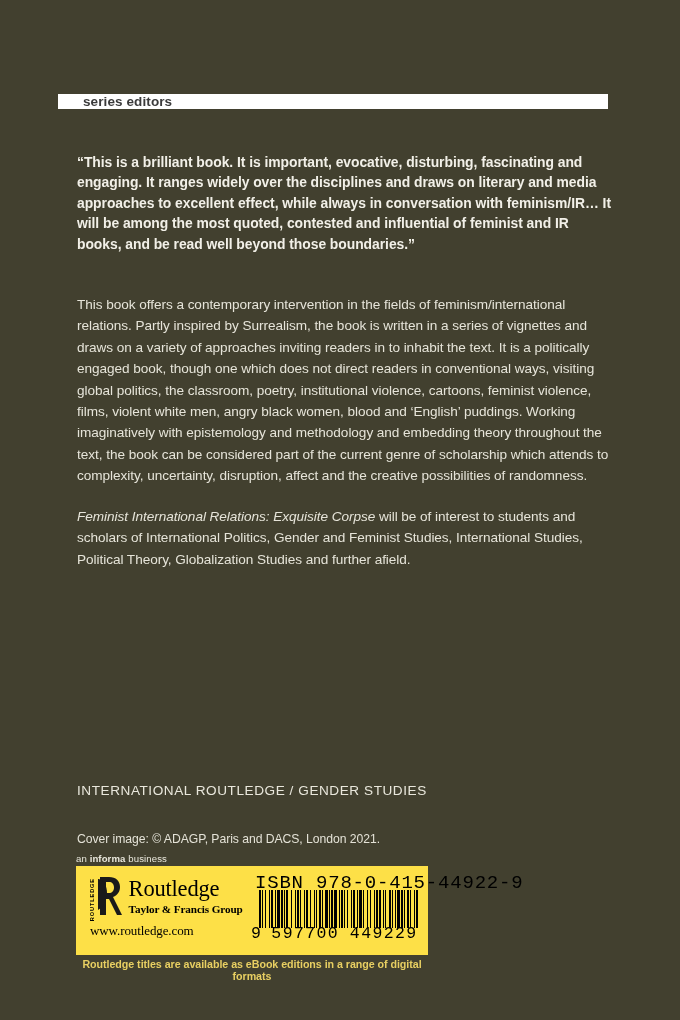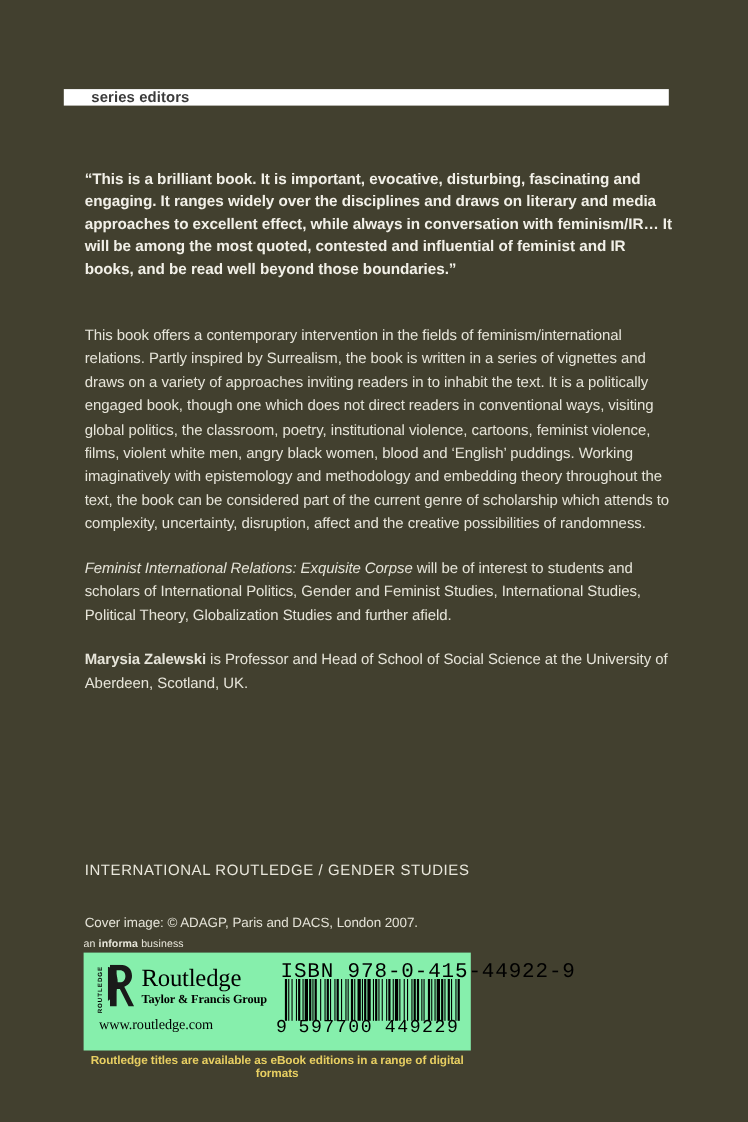--- a/index.html
+++ b/index.html
@@ -17,21 +17,21 @@
   }
 
   
   .editors-band {
     position: absolute;
     left: 0;
     top: 68px;
     width: 608px;
     height: 41px;
     display: flex;
-    align-items: center;
+    align-items: flex-end;
   }
   .editors-swatch {
     width: 58px;
     background: #EFD159;
     flex: 0 0 58px;
   }
   .editors-white {
     flex: 1 1 auto;
     background: #FFFFFF;
     display: flex;
@@ -131,21 +131,21 @@
   }
   .informa b { font-weight: bold; }
 
   
   .pub-block {
     position: absolute;
     left: 76px;
     top: 866px;
     width: 352px;
     height: 89px;
-    background: #86efac;
+    background: #fde047;
     display: flex;
   }
   .pub-left {
     width: 175px;
     position: relative;
     flex: 0 0 175px;
   }
   .routledge-lockup {
     position: absolute;
     left: 14px;
@@ -269,29 +269,26 @@
 <div class="content">
 
   <p class="blurb">“This is a brilliant book. It is important, evocative, disturbing, fascinating and engaging. It ranges widely over the disciplines and draws on literary and media approaches to excellent effect, while always in conversation with feminism/IR… It will be among the most quoted, contested and influential of feminist and IR books, and be read well beyond those boundaries.”</p>
 
 
   <div class="description">
     <p>This book offers a contemporary intervention in the fields of feminism/international relations. Partly inspired by Surrealism, the book is written in a series of vignettes and draws on a variety of approaches inviting readers in to inhabit the text. It is a politically engaged book, though one which does not direct readers in conventional ways, visiting global politics, the classroom, poetry, institutional violence, cartoons, feminist violence, films, violent white men, angry black women, blood and ‘English’ puddings. Working imaginatively with epistemology and methodology and embedding theory throughout the text, the book can be considered part of the current genre of scholarship which attends to complexity, uncertainty, disruption, affect and the creative possibilities of randomness.</p>
     <p>
       <span class="title-italic">Feminist International Relations: Exquisite Corpse</span><span> will be of interest to students and scholars of International Politics, Gender and Feminist Studies, International Studies, Political Theory, Globalization Studies and further afield.</span>
     </p>
-    <p>
-      <span class="author-bold">Marysia Zalewski</span><span> is Professor and Head of School of Social Science at the University of Aberdeen, Scotland, UK.</span>
-    </p>
   </div>
 </div>
 
 <div class="subject-line">INTERNATIONAL ROUTLEDGE / GENDER STUDIES</div>
 
-<div class="cover-credit">Cover image: © ADAGP, Paris and DACS, London 2007.</div>
+<div class="cover-credit">Cover image: © ADAGP, Paris and DACS, London 2021.</div>
 
 <div class="informa">
   <span>an </span><b>informa</b><span> business</span>
 </div>
 
 <div class="pub-block">
 
   <div class="pub-left">
     <div class="routledge-lockup">
       <div class="vertical-word">ROUTLEDGE</div>

